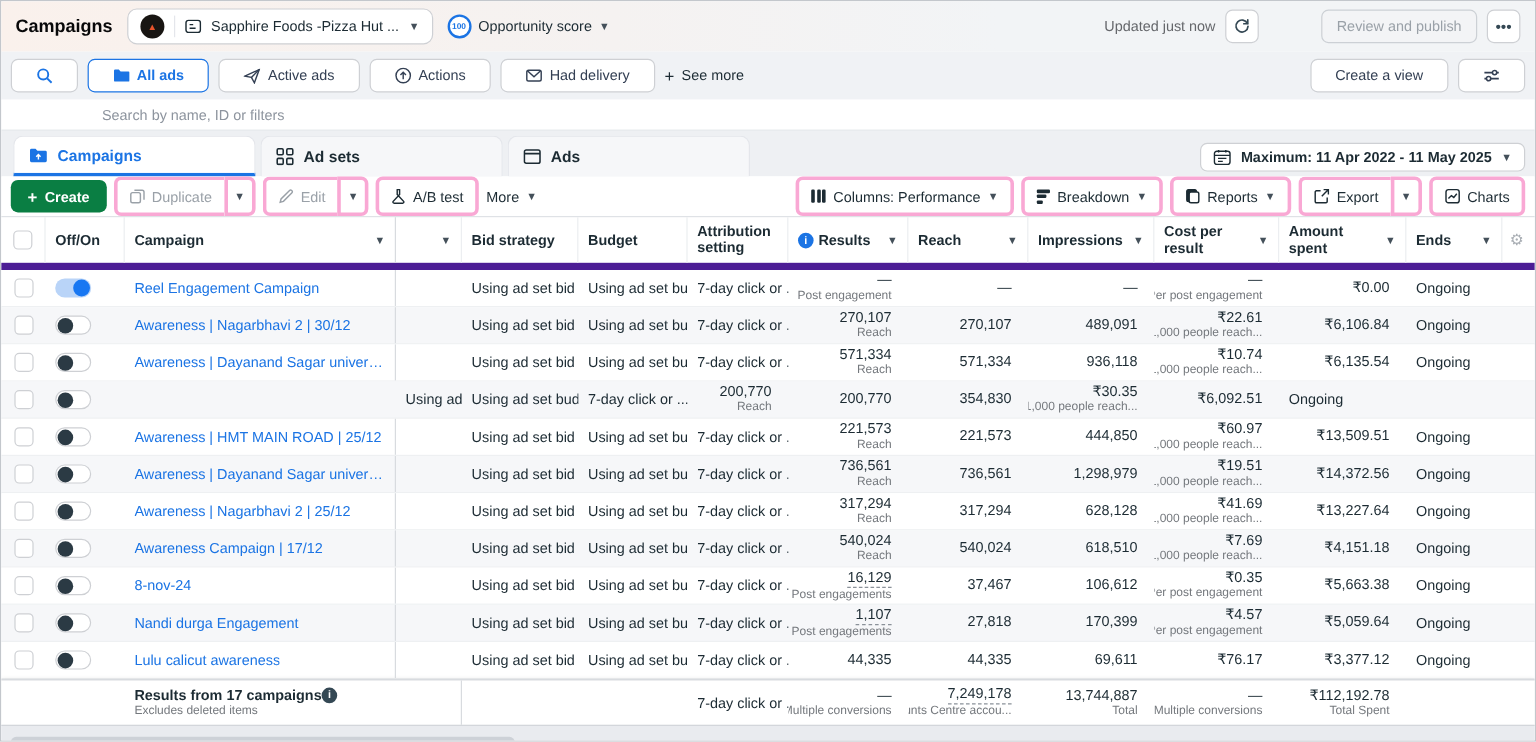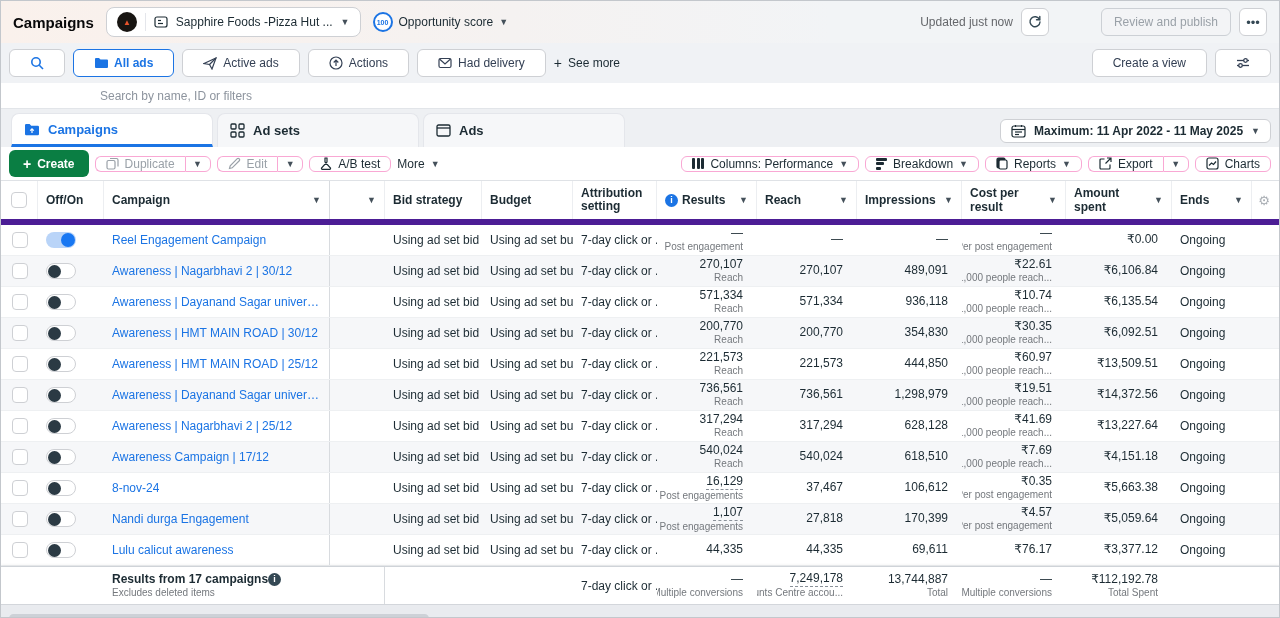--- a/index.html
+++ b/index.html
@@ -26,37 +26,37 @@
   
   .filterbar { height:40px; background:#f0f2f5; display:flex; align-items:center; gap:8px; padding:0 8px; }
   .fbtn { height:28px; background:#fff; border:1px solid #ced0d4; border-radius:6px; display:flex; align-items:center; gap:6px; padding:0 20px; font-size:12px; color:#344054; cursor:pointer; white-space:nowrap; }
   .fbtn.active { border:1px solid #1b74e4; color:#1b74e4; font-weight:bold; }
   .fbtn-plain { border:none; background:transparent; display:flex; align-items:center; gap:6px; color:#1c2b33; font-size:12px; cursor:pointer; }
   .plus-glyph { font-size:14px; color:#1c2b33; }
   .filterbar .right { margin-left:auto; display:flex; gap:8px; align-items:center; }
 
   
   .searchrow { height:26px; background:#fff; border-bottom:1px solid #e2e5e9; display:flex; align-items:center; padding:0 16px 0 84px; box-shadow:0 1px 2px rgba(0,0,0,.04); }
-  .searchrow input { border:none; outline:none; width:100%; font-size:12px; font-family:inherit; color:#7f1d1d; background:transparent;margin-left:15px; }
+  .searchrow input { border:none; outline:none; width:100%; font-size:12px; font-family:inherit; color:#7f1d1d; background:transparent; }
   .searchrow input::placeholder { color:#8d949e; }
 
   
   .tabsrow { height:38px; background:#eef0f3; display:flex; align-items:flex-end; padding:4px 8px 0 10px; gap:4px; }
   .tab { width:202px; height:34px; display:flex; align-items:center; gap:8px; padding:0 12px; border-radius:8px 8px 0 0; background:#f6f7f9; border:1px solid #e4e6eb; border-bottom:none; font-size:13px; font-weight:bold; color:#1c2b33; cursor:pointer; }
   .tab.active { background:#fff; color:#1b74e4; border-bottom:3px solid #1b74e4; }
   .tabsrow .right { margin-left:auto; margin-bottom:4px; }
   .date-btn { height:24px; background:#fff; border:1px solid #ced0d4; border-radius:6px; display:flex; align-items:center; gap:8px; padding:0 10px; font-size:12px; font-weight:bold; color:#1c2b33; cursor:pointer; }
 
   
   .toolbar { height:33px; background:#fff; display:flex; align-items:center; gap:6px; padding:0 8px; }
   .create-btn { height:27px; background:#0a7e43; color:#fff; border-radius:6px; display:flex; align-items:center; gap:6px; padding:0 14px; font-size:12px; font-weight:bold; cursor:pointer; }
   .split { display:flex; }
   .split .main { border-radius:6px 0 0 6px; border-right:none; color:#9aa1a8; }
   .split .arrow { border-radius:0 6px 6px 0; width:26px; padding:0; justify-content:center; }
-  .tbtn { height:16px; background:#fff; border:1px solid #f9a8d4; border-radius:6px; display:flex; align-items:center; gap:6px; padding:0 10px; font-size:12px; color:#1c2b33; cursor:pointer; white-space:nowrap; }
+  .tbtn { height:33px; background:#fff; border:3px solid #f9a8d4; border-radius:6px; display:flex; align-items:center; gap:6px; padding:0 10px; font-size:12px; color:#1c2b33; cursor:pointer; white-space:nowrap; }
   .toolbar .right { margin-left:auto; display:flex; gap:6px; align-items:center; }
   .cols-ico { display:flex; gap:1.5px; }
   .cols-ico span { width:3px; height:11px; background:#1c2b33; border-radius:1px; }
   .bk-ico { display:flex; flex-direction:column; gap:1.5px; }
   .bk-ico span { height:3px; background:#1c2b33; border-radius:1px; }
   .bk-ico .b1{width:11px;} .bk-ico .b2{width:8px;} .bk-ico .b3{width:5px;}
 
   
   .grid { display:grid; grid-template-columns:37px 66px 226px 55px 97px 91px 84px 100px 100px 105px 104px 106px 80px 24px; }
   .thead { height:45px; border-top:1px solid #dfe2e6; border-bottom:6px solid #4c1d95; background:#fff; }
@@ -489,23 +489,20 @@
 
   <div class="grid trow">
     <div class="cell c-check">
         <span class="checkbox"></span>
       </div>
     <div class="cell">
         <span class="toggle off">
           <span class="knob"></span>
         </span>
       </div>
-    <div class="cell c-campaign">
-        <a class="camp-link">Awareness | HMT MAIN ROAD | 30/12</a>
-      </div>
     <div class="cell"></div>
     <div class="cell c-text">Using ad set bid ...</div>
     <div class="cell c-text">Using ad set bud...</div>
     <div class="cell c-text">7-day click or ...</div>
     <div class="cell c-num">
         <span class="val">200,770</span>
         <span class="sub">Reach</span>
       </div>
     <div class="cell c-num">
         <span class="val">200,770</span>

